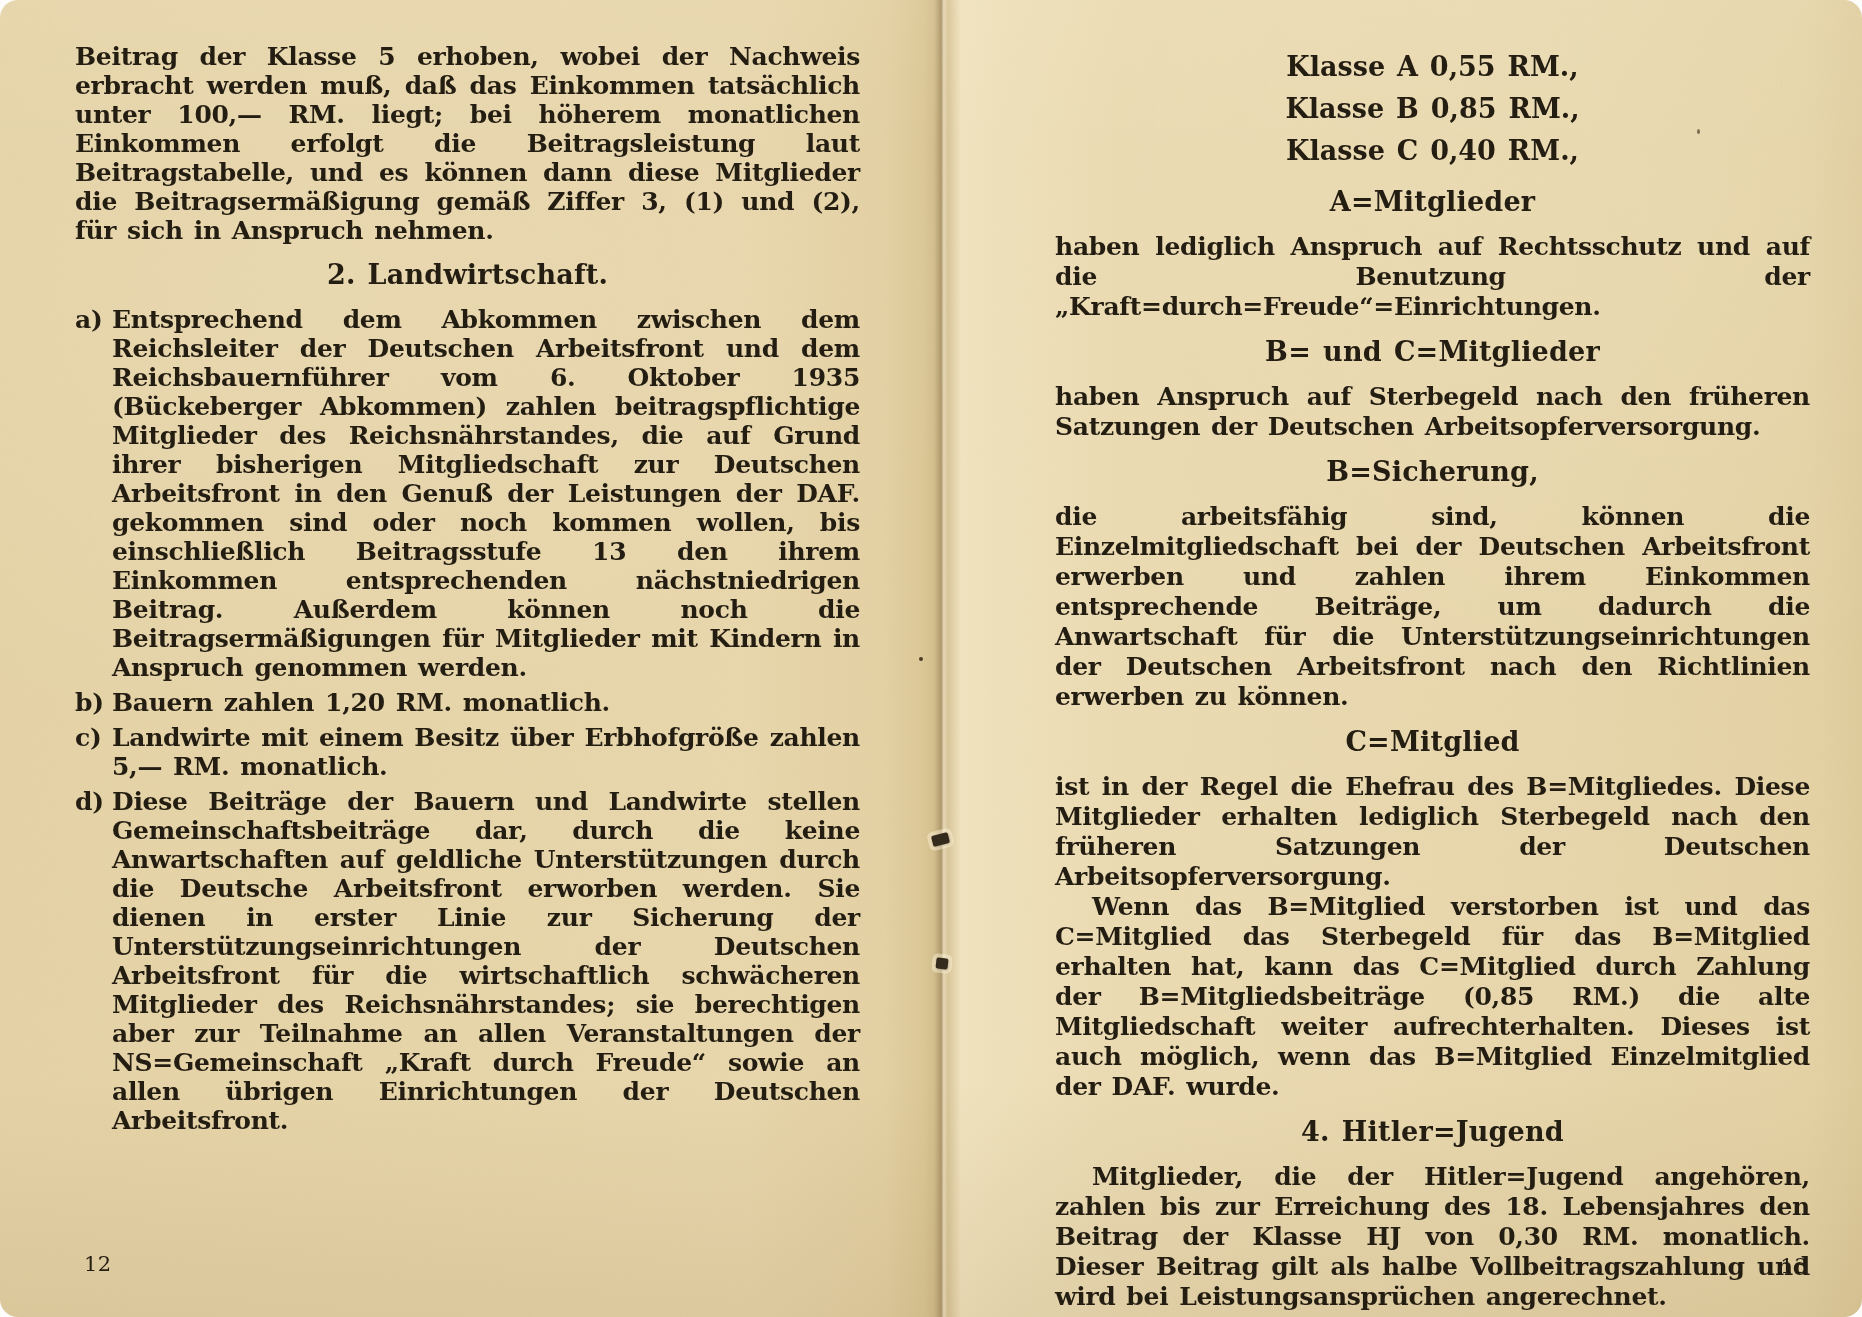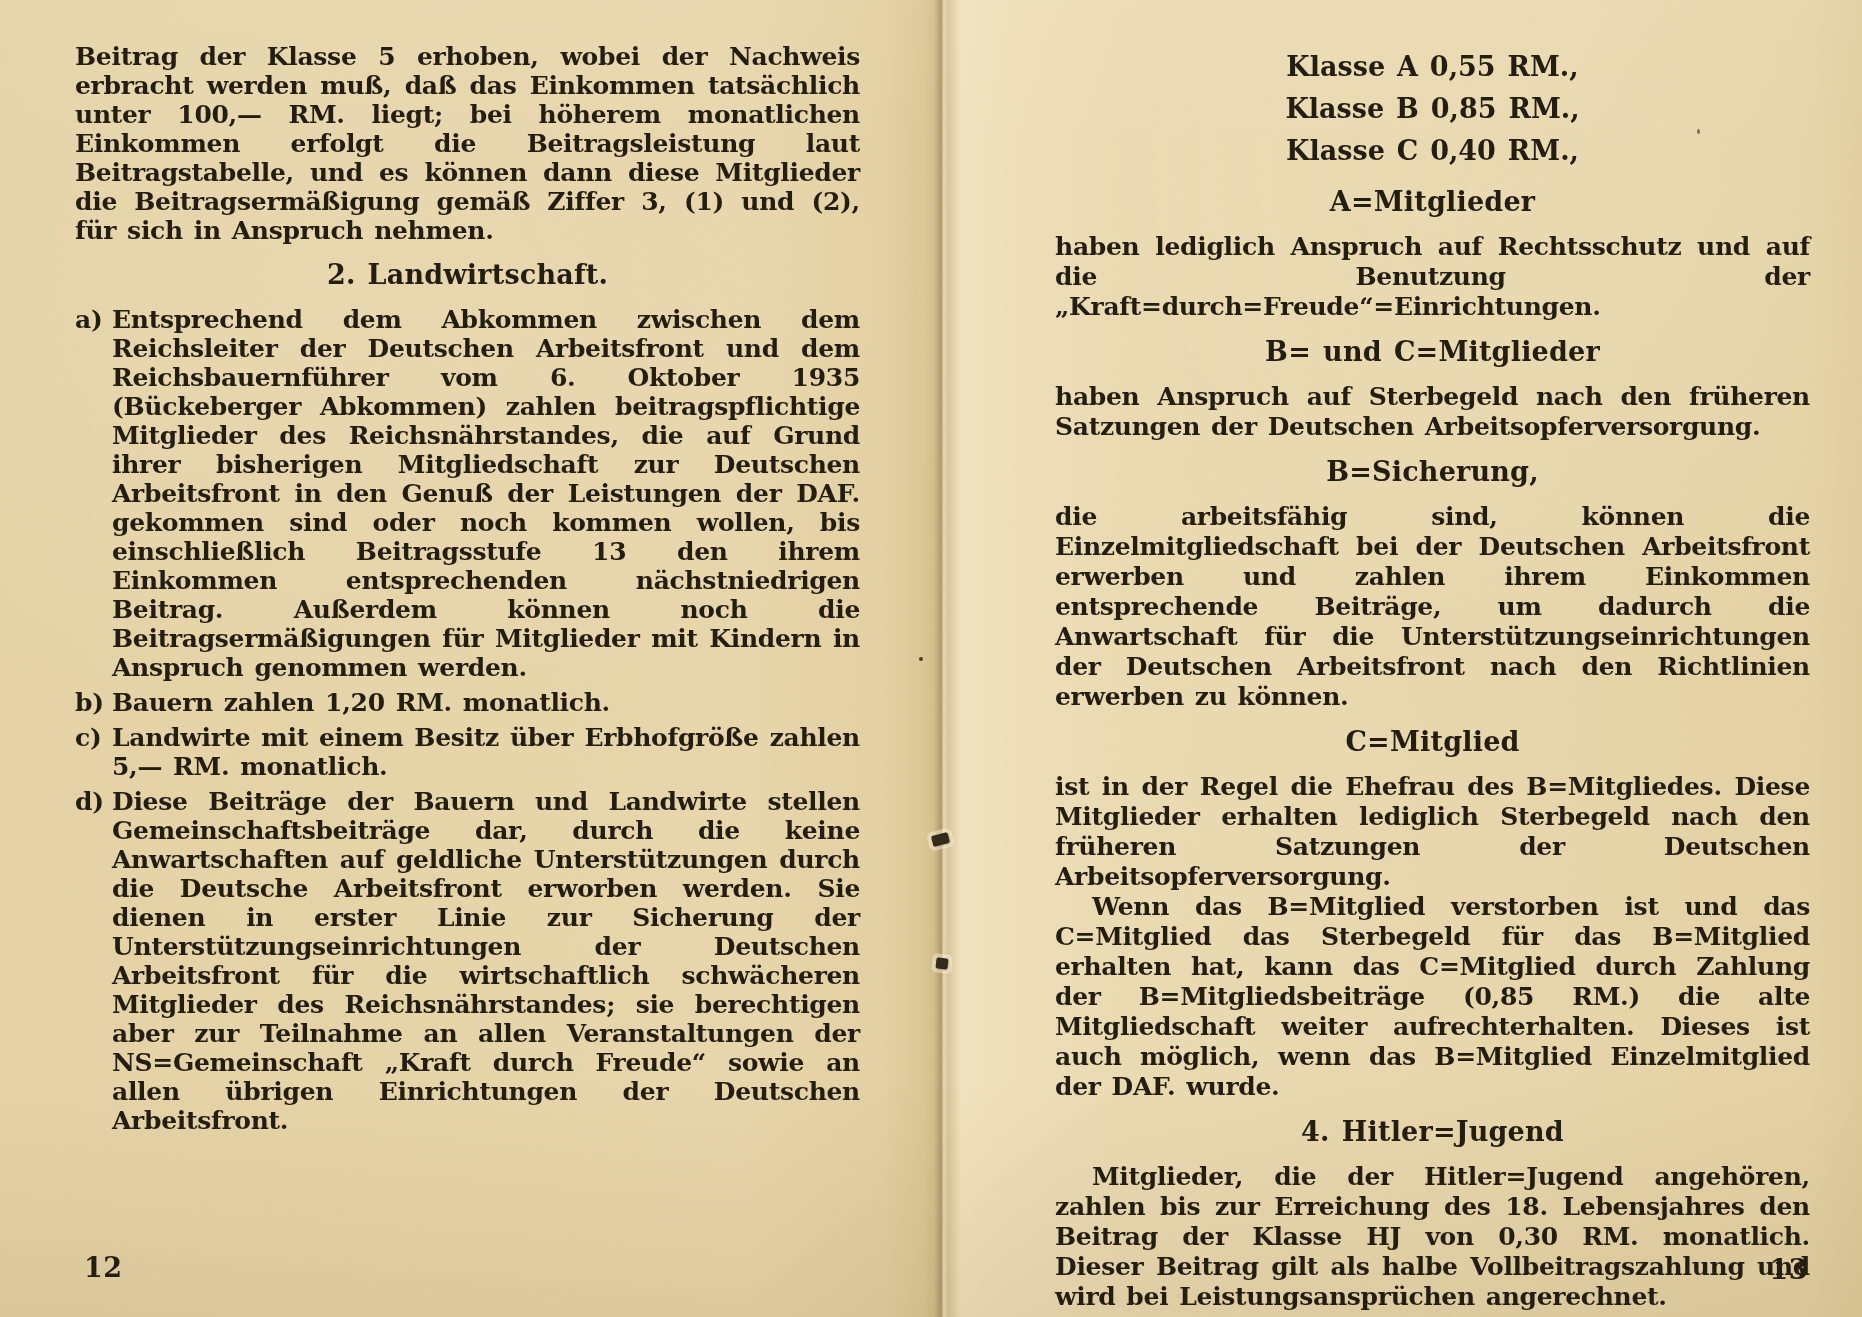--- a/index.html
+++ b/index.html
@@ -12,20 +12,21 @@
     color: #241d12;
     background:
       radial-gradient(1100px 700px at 16% 22%, rgba(255,252,235,0.10), transparent 65%),
       radial-gradient(900px 900px at 88% 12%, rgba(255,250,228,0.14), transparent 60%),
       linear-gradient(to bottom, rgba(255,248,225,0.08) 0%, transparent 12%, transparent 82%, rgba(120,90,40,0.10) 100%),
       linear-gradient(to right,
         #e2cf a2 0%, #e6d4a8 2%, #e9d7ad 40%, #e4d1a4 47.5%,
         #dcc897 49.6%, #cdb788 50.55%, #f2e4c0 51.6%, #efe1bb 54%,
         #ecdcb4 60%, #e9d8ae 80%, #e5d3a6 97%, #dfcc9d 100%);
     background-color: #e8d6ac;
+    border-radius: 18px;
   }
   
   .spread { background:
       radial-gradient(1100px 700px at 16% 22%, rgba(255,252,235,0.10), transparent 65%),
       radial-gradient(900px 900px at 88% 12%, rgba(255,250,228,0.14), transparent 60%),
       linear-gradient(to bottom, rgba(255,248,225,0.08) 0%, transparent 12%, transparent 82%, rgba(120,90,40,0.10) 100%),
       linear-gradient(to right,
         #e6d4a8 0%, #e9d7ad 40%, #e4d1a4 47.5%,
         #dcc897 49.6%, #cdb788 50.55%, #f2e4c0 51.6%, #efe1bb 54%,
         #ecdcb4 60%, #e9d8ae 80%, #e5d3a6 97%, #dfcc9d 100%);
@@ -75,21 +76,21 @@
   .klasse-block { text-align: center; }
   .klasse-inner { display: inline-block; text-align: center; font-size: 27px; line-height: 42px; letter-spacing: 0px; }
   .pr-heading-a  { margin-top: 22px; margin-bottom: 12px; }
   .pr-heading-bc { margin-top: 40px; margin-bottom: 12px; }
   .pr-heading-b  { margin-top: 38px; margin-bottom: 12px; }
   .pr-heading-c  { margin-top: 30px; margin-bottom: 12px; }
   .para-c2 { margin-top: 8px; }
   .pr-heading-hj { margin-top: 44px; margin-bottom: 14px; }
 
   .page-number {
-    position: absolute; font-size: 27px; font-weight: bold;
+    position: absolute; font-size: 21px; font-weight: normal;
     letter-spacing: 0.5px; text-align: left;
   }
   .pn-left  { left: 84px;  top: 1252px; }
   .pn-right { left: 1700px; top: 1254px; width: 108px; text-align: right; }
 </style>
 </head>
 <body>
 
 <div class="spread">
 

